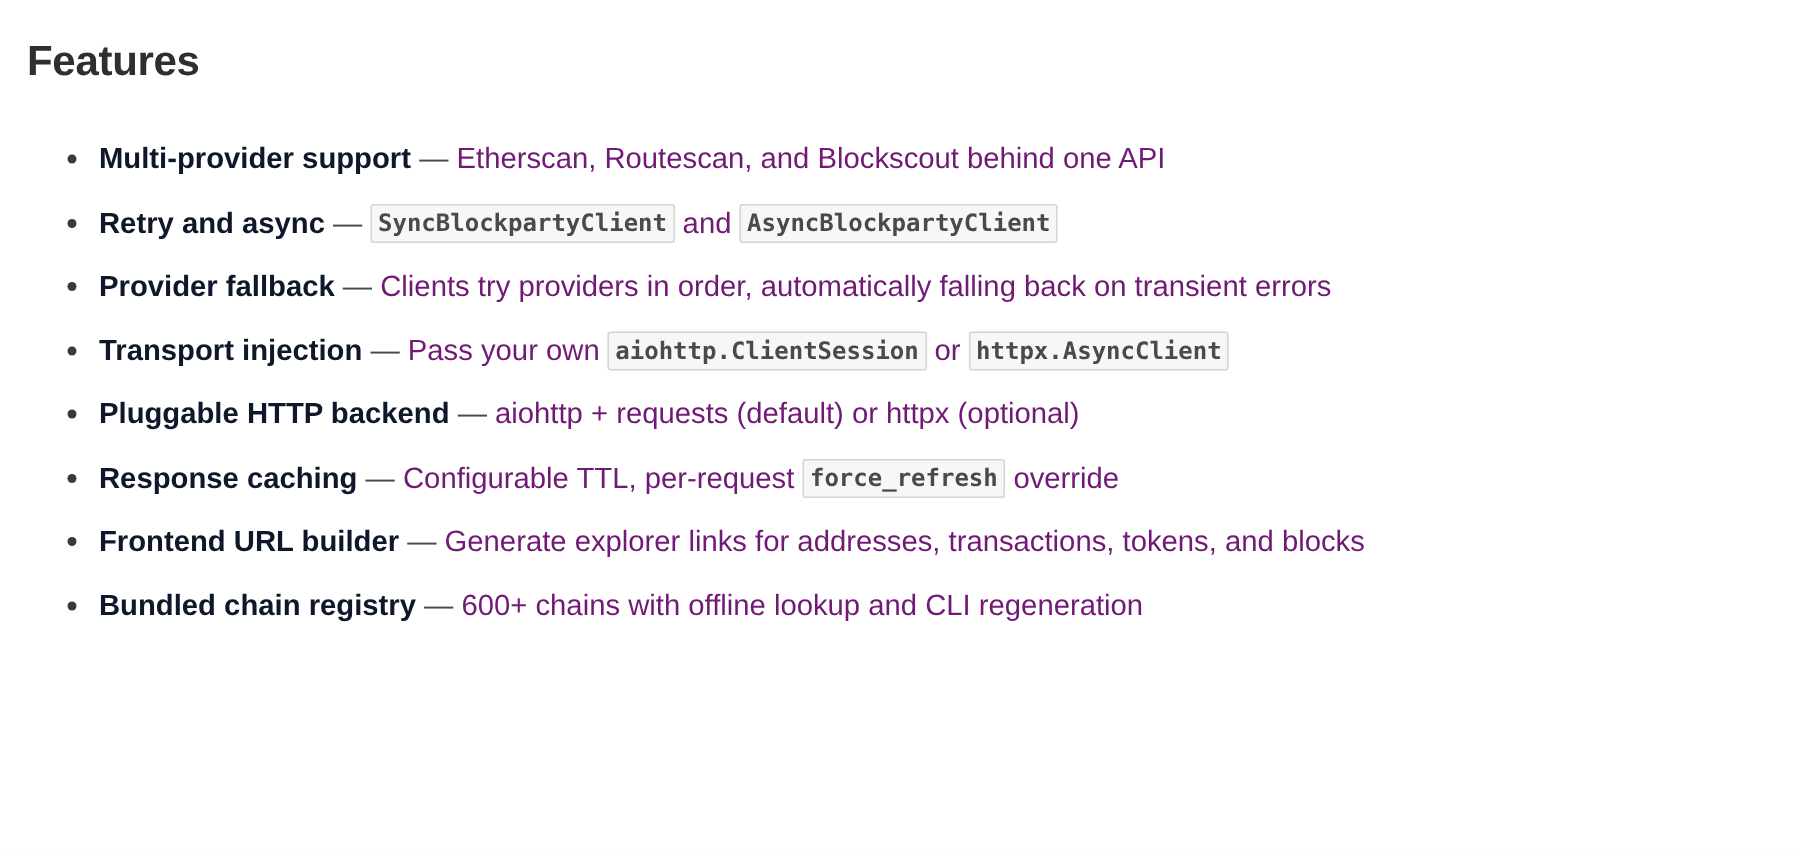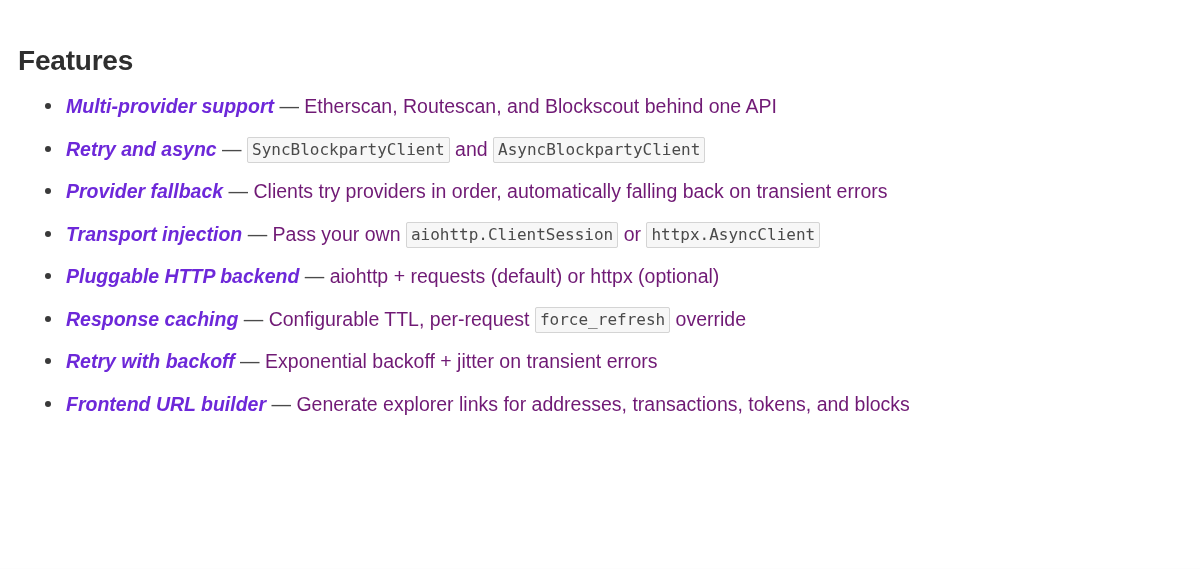--- a/index.html
+++ b/index.html
@@ -19,21 +19,21 @@
     position: relative;
     width: 1200px;
     height: 569px;
     background: #ffffff;
     box-sizing: border-box;
     padding: 0;
   }
   .page-title {
     position: absolute;
     left: 18px;
-    top: 24px;
+    top: 4px;
     font-size: 28px;
     font-weight: bold;
     letter-spacing: -0.2px;
     color: #2f2f2f;
     line-height: 1.25;
   }
   .feature-list {
     position: absolute;
     left: 0;
     top: 85px;
@@ -56,40 +56,40 @@
     left: 45px;
     top: 50%;
     width: 6px;
     height: 6px;
     margin-top: -3px;
     border-radius: 50%;
     background: #3a3a3a;
   }
   .item-term {
     font-weight: bold;
-    color: #6d28d9;
-    font-style: italic;
+    color: #0f172a;
   }
   .item-dash {
     color: #4a4a4a;
   }
   .item-text {
     color: #701a75;
   }
   code.code-span {
     font-family: "DejaVu Sans Mono", "Liberation Mono", monospace;
     font-size: 16px;
     background: #f7f7f7;
     border: 1px solid #d4d4d4;
     border-radius: 2px;
     padding: 2px 4px 3px 4px;
     color: #4a4a4a;
     white-space: pre;
     line-height: 1;
     vertical-align: 1px;
+    font-weight: bold;
   }
   .bottom-edge {
     position: absolute;
     left: 0;
     bottom: 0;
     width: 1200px;
     height: 1px;
     background: #fdfdfd;
   }
 </style>
@@ -100,19 +100,19 @@
 
   <h1 class="page-title">Features</h1>
 
   <ul class="feature-list">
       <li class="feature-item"><span class="bullet-icon" title="•"></span><span class="item-term">Multi-provider support</span><span class="item-dash"> — </span><span class="item-text">Etherscan, Routescan, and Blockscout behind one API</span></li>
       <li class="feature-item"><span class="bullet-icon" title="•"></span><span class="item-term">Retry and async</span><span class="item-dash"> — </span><code class="code-span">SyncBlockpartyClient</code> <span class="item-text">and</span> <code class="code-span">AsyncBlockpartyClient</code></li>
       <li class="feature-item"><span class="bullet-icon" title="•"></span><span class="item-term">Provider fallback</span><span class="item-dash"> — </span><span class="item-text">Clients try providers in order, automatically falling back on transient errors</span></li>
       <li class="feature-item"><span class="bullet-icon" title="•"></span><span class="item-term">Transport injection</span><span class="item-dash"> — </span><span class="item-text">Pass your own</span> <code class="code-span">aiohttp.ClientSession</code> <span class="item-text">or</span> <code class="code-span">httpx.AsyncClient</code></li>
       <li class="feature-item"><span class="bullet-icon" title="•"></span><span class="item-term">Pluggable HTTP backend</span><span class="item-dash"> — </span><span class="item-text">aiohttp + requests (default) or httpx (optional)</span></li>
       <li class="feature-item"><span class="bullet-icon" title="•"></span><span class="item-term">Response caching</span><span class="item-dash"> — </span><span class="item-text">Configurable TTL, per-request</span> <code class="code-span">force_refresh</code> <span class="item-text">override</span></li>
-      <li class="feature-item"><span class="bullet-icon" title="•"></span><span class="item-term">Retry with backoff</span><span class="item-dash"> — </span><span class="item-text">Exponential backoff + jitter on transient errors</span></li>
       <li class="feature-item"><span class="bullet-icon" title="•"></span><span class="item-term">Frontend URL builder</span><span class="item-dash"> — </span><span class="item-text">Generate explorer links for addresses, transactions, tokens, and blocks</span></li>
+      <li class="feature-item"><span class="bullet-icon" title="•"></span><span class="item-term">Bundled chain registry</span><span class="item-dash"> — </span><span class="item-text">600+ chains with offline lookup and CLI regeneration</span></li>
     </ul>
 
   <div class="bottom-edge"></div>
 
 </div>
 
 </body></html>

